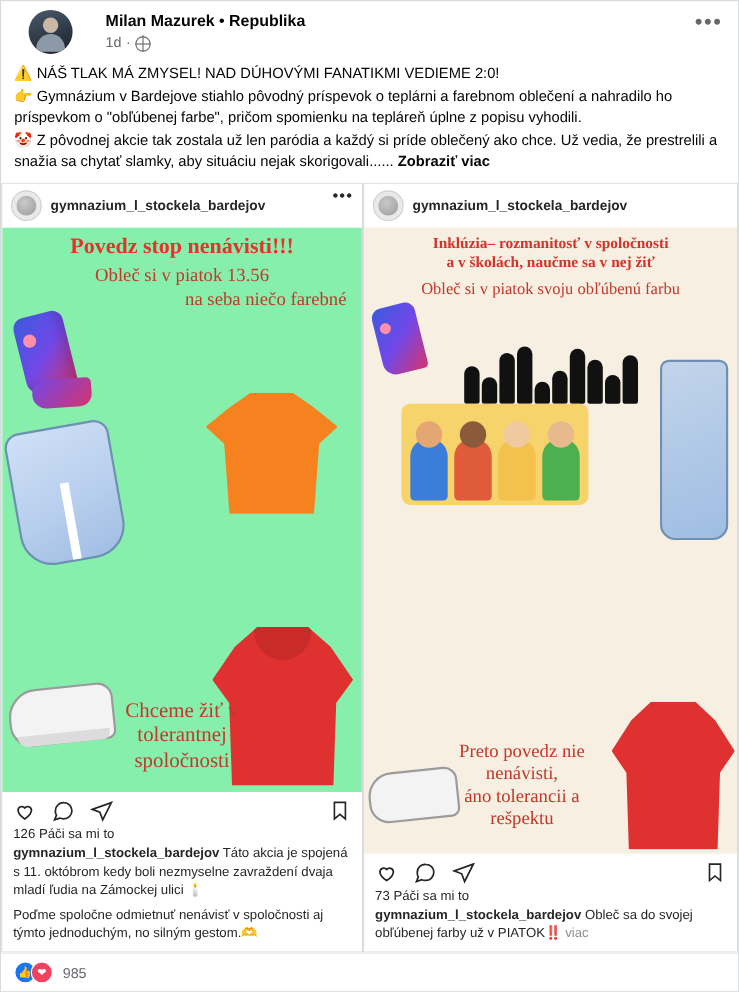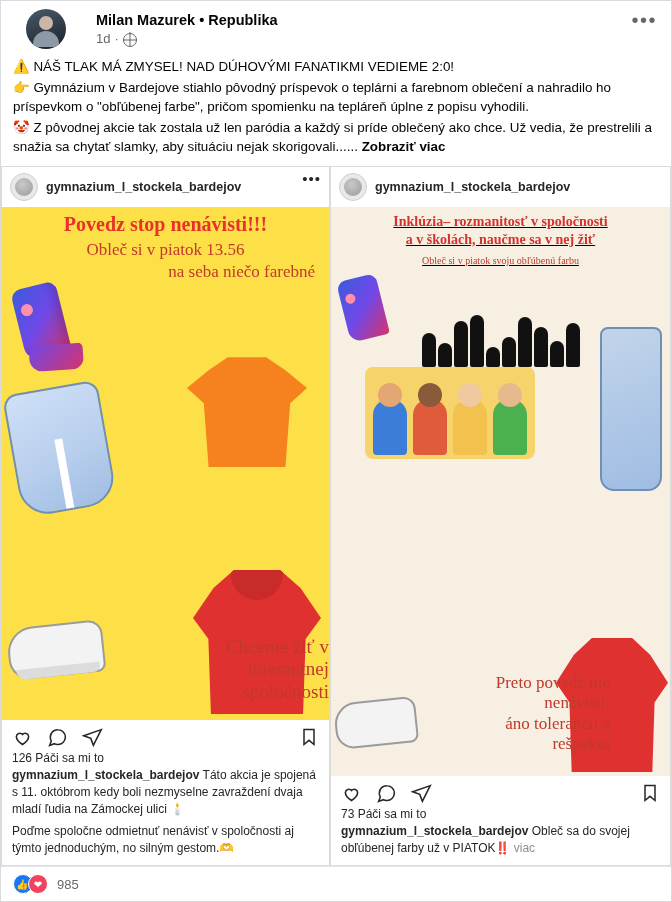--- a/index.html
+++ b/index.html
@@ -195,25 +195,25 @@
     position: absolute;
     right: 8px;
     top: 8px;
     font-size: 15px;
     color: #262626;
     line-height: 8px;
     letter-spacing: 1px;
   }
   .ig-image {
     position: relative;
-    background: #fde047;
+    background: #86efac;
     overflow: hidden;
     flex: 1 1 auto;
   }
-  .ig-image.right-img { background: #f6efe2; text-decoration: underline; }
+  .ig-image.right-img { background: #f6efe2; }
   .poster-title {
     text-align: center;
     padding: 6px 10px 0 10px;
     color: #e02020;
     font-family: "Liberation Serif", serif;
     font-weight: bold;
   }
   .poster-title.l1 { font-size: 20px; color: #e8312a; }
   .poster-sub {
     text-align: center;
@@ -228,30 +228,30 @@
     font-family: "Liberation Serif", serif;
     font-size: 17px;
     color: #c0392b;
   }
   .poster-title.r1 {
     font-size: 14px;
     color: #d4322b;
     line-height: 1.25;
   }
   .poster-sub.r2 {
-    font-size: 10px;
+    font-size: 15px;
     color: #c0392b;
     padding-top: 7px;
   }
   .poster-bottom {
     position: absolute;
     left: 0;
     right: 0;
     bottom: 16px;
-    text-align: right;
+    text-align: center;
     font-family: "Liberation Serif", serif;
     color: #c0392b;
     font-size: 19px;
     line-height: 1.2;
     z-index: 3;
   }
   .poster-bottom.right-b {
     bottom: 22px;
     font-size: 17px;
     left: 8px;

